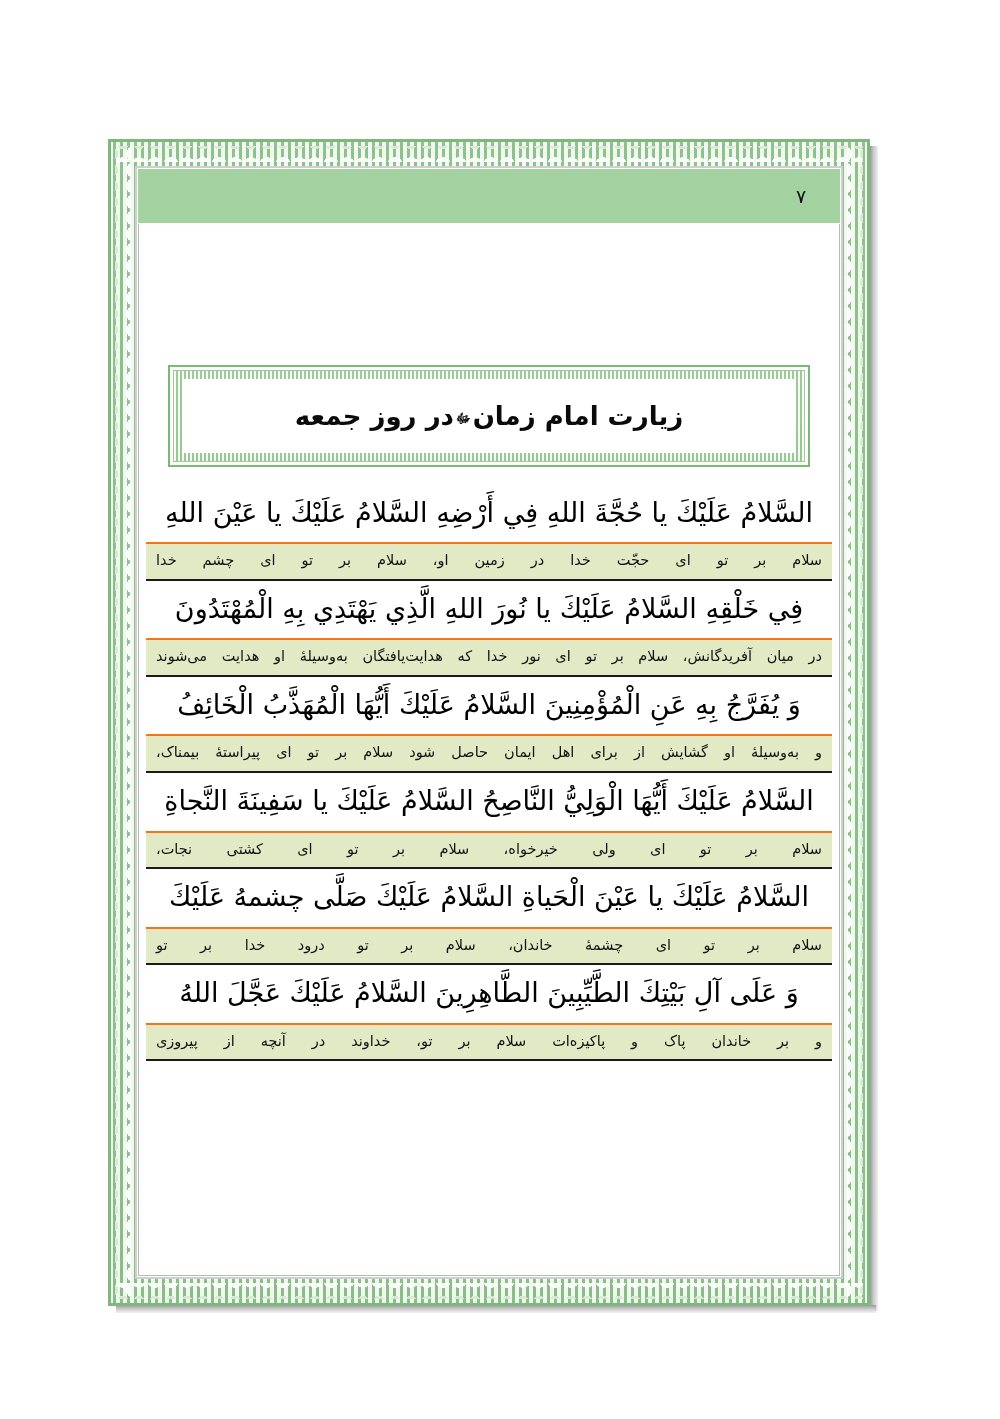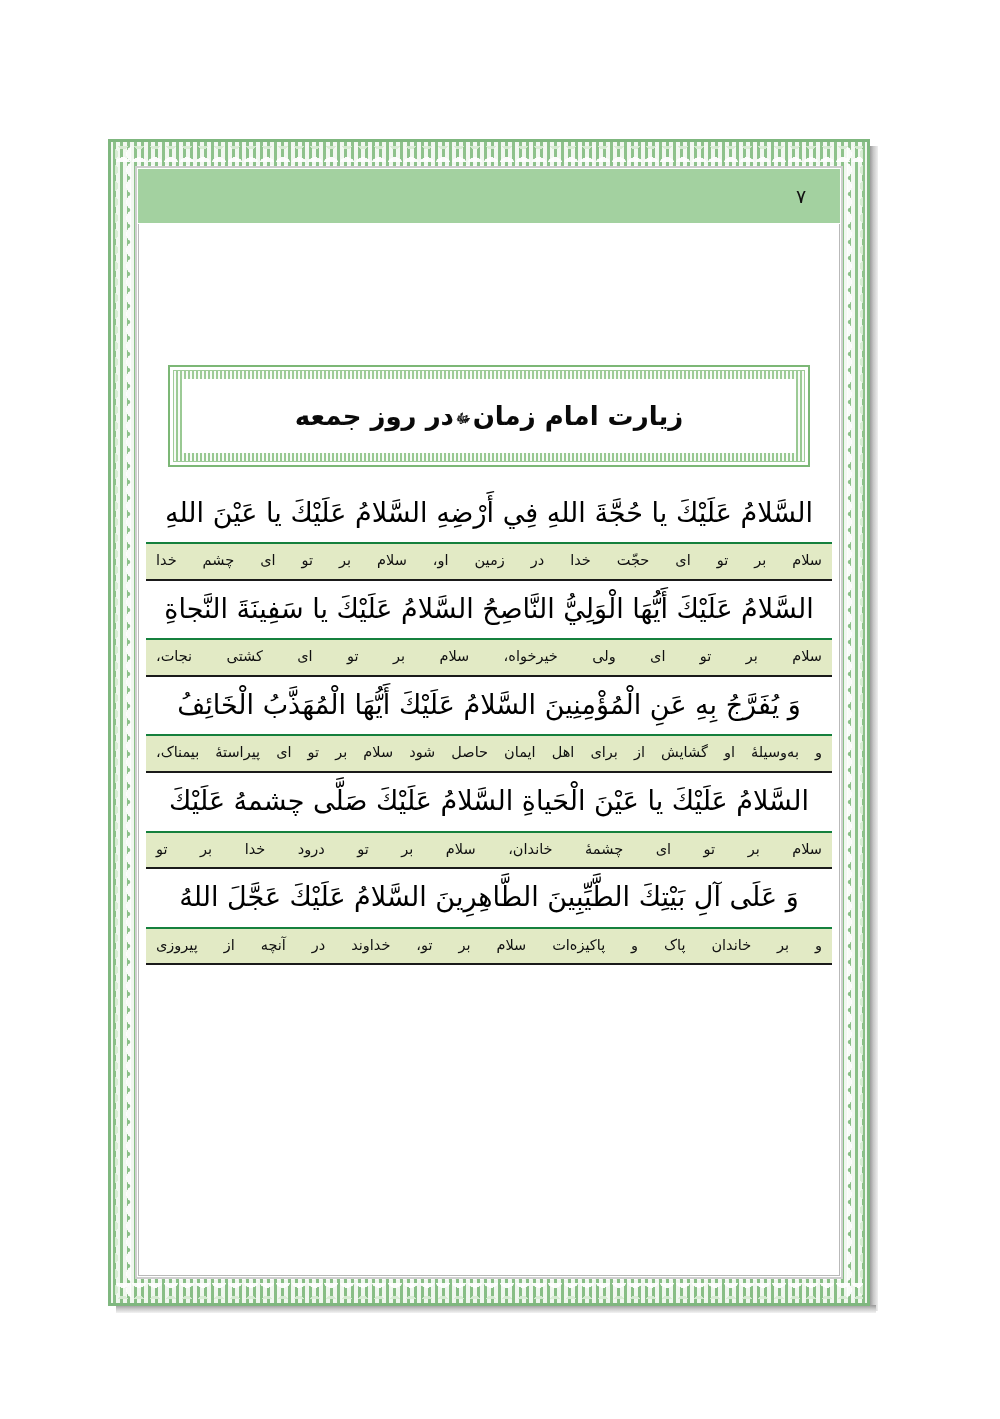--- a/index.html
+++ b/index.html
@@ -170,21 +170,21 @@
     font-size:27px;
     line-height:1.42;
     color:#000000;
     padding:9px 6px 10px 6px;
     white-space:nowrap;
     font-family:"DejaVu Sans","Liberation Sans",sans-serif;
     direction:rtl;
   }
   .farsi-line{
     background:#e2eac5;
-    border-top:2px solid #15803d;
+    border-top:2px solid #f97316;
     border-bottom:2px solid #1a1a1a;
     text-align:justify;
     text-align-last:justify;
     font-size:14.5px;
     line-height:1.5;
     color:#101010;
     padding:6px 10px 7px 10px;
     direction:rtl;
     white-space:nowrap;
     overflow:hidden;
@@ -245,29 +245,33 @@
       </div>
     </div>
 
     <div class="verse-stack">
 
       <div class="verse-block">
         <div class="arabic-line">السَّلامُ عَلَيْكَ يا حُجَّةَ اللهِ فِي أَرْضِهِ السَّلامُ عَلَيْكَ يا عَيْنَ اللهِ</div>
         <div class="farsi-line"><span>سلام بر تو ای حجّت خدا در زمین او، سلام بر تو ای چشم خدا</span></div>
       </div>
 
+      <div class="verse-block">
+        <div class="arabic-line">فِي خَلْقِهِ السَّلامُ عَلَيْكَ يا نُورَ اللهِ الَّذِي يَهْتَدِي بِهِ الْمُهْتَدُونَ</div>
+        <div class="farsi-line"><span>در میان آفریدگانش، سلام بر تو ای نور خدا که هدایت‌یافتگان به‌وسیلهٔ او هدایت می‌شوند</span></div>
+      </div>
+
+      <div class="verse-block">
+        <div class="arabic-line">وَ يُفَرَّجُ بِهِ عَنِ الْمُؤْمِنِينَ السَّلامُ عَلَيْكَ أَيُّهَا الْمُهَذَّبُ الْخَائِفُ</div>
+        <div class="farsi-line"><span>و به‌وسیلهٔ او گشایش از برای اهل ایمان حاصل شود سلام بر تو ای پیراستهٔ بیمناک،</span></div>
+      </div>
 
       <div class="verse-block">
         <div class="arabic-line">السَّلامُ عَلَيْكَ أَيُّهَا الْوَلِيُّ النَّاصِحُ السَّلامُ عَلَيْكَ يا سَفِينَةَ النَّجاةِ</div>
         <div class="farsi-line"><span>سلام بر تو ای ولی خیرخواه، سلام بر تو ای کشتی نجات،</span></div>
-      </div>
-
-      <div class="verse-block">
-        <div class="arabic-line">وَ يُفَرَّجُ بِهِ عَنِ الْمُؤْمِنِينَ السَّلامُ عَلَيْكَ أَيُّهَا الْمُهَذَّبُ الْخَائِفُ</div>
-        <div class="farsi-line"><span>و به‌وسیلهٔ او گشایش از برای اهل ایمان حاصل شود سلام بر تو ای پیراستهٔ بیمناک،</span></div>
       </div>
 
       <div class="verse-block">
         <div class="arabic-line">السَّلامُ عَلَيْكَ يا عَيْنَ الْحَياةِ السَّلامُ عَلَيْكَ صَلَّى چشمهُ عَلَيْكَ</div>
         <div class="farsi-line"><span>سلام بر تو ای چشمهٔ خاندان، سلام بر تو درود خدا بر تو</span></div>
       </div>
 
       <div class="verse-block">
         <div class="arabic-line">وَ عَلَى آلِ بَيْتِكَ الطَّيِّبِينَ الطَّاهِرِينَ السَّلامُ عَلَيْكَ عَجَّلَ اللهُ</div>
         <div class="farsi-line"><span>و بر خاندان پاک و پاکیزه‌ات سلام بر تو، خداوند در آنچه از پیروزی</span></div>

